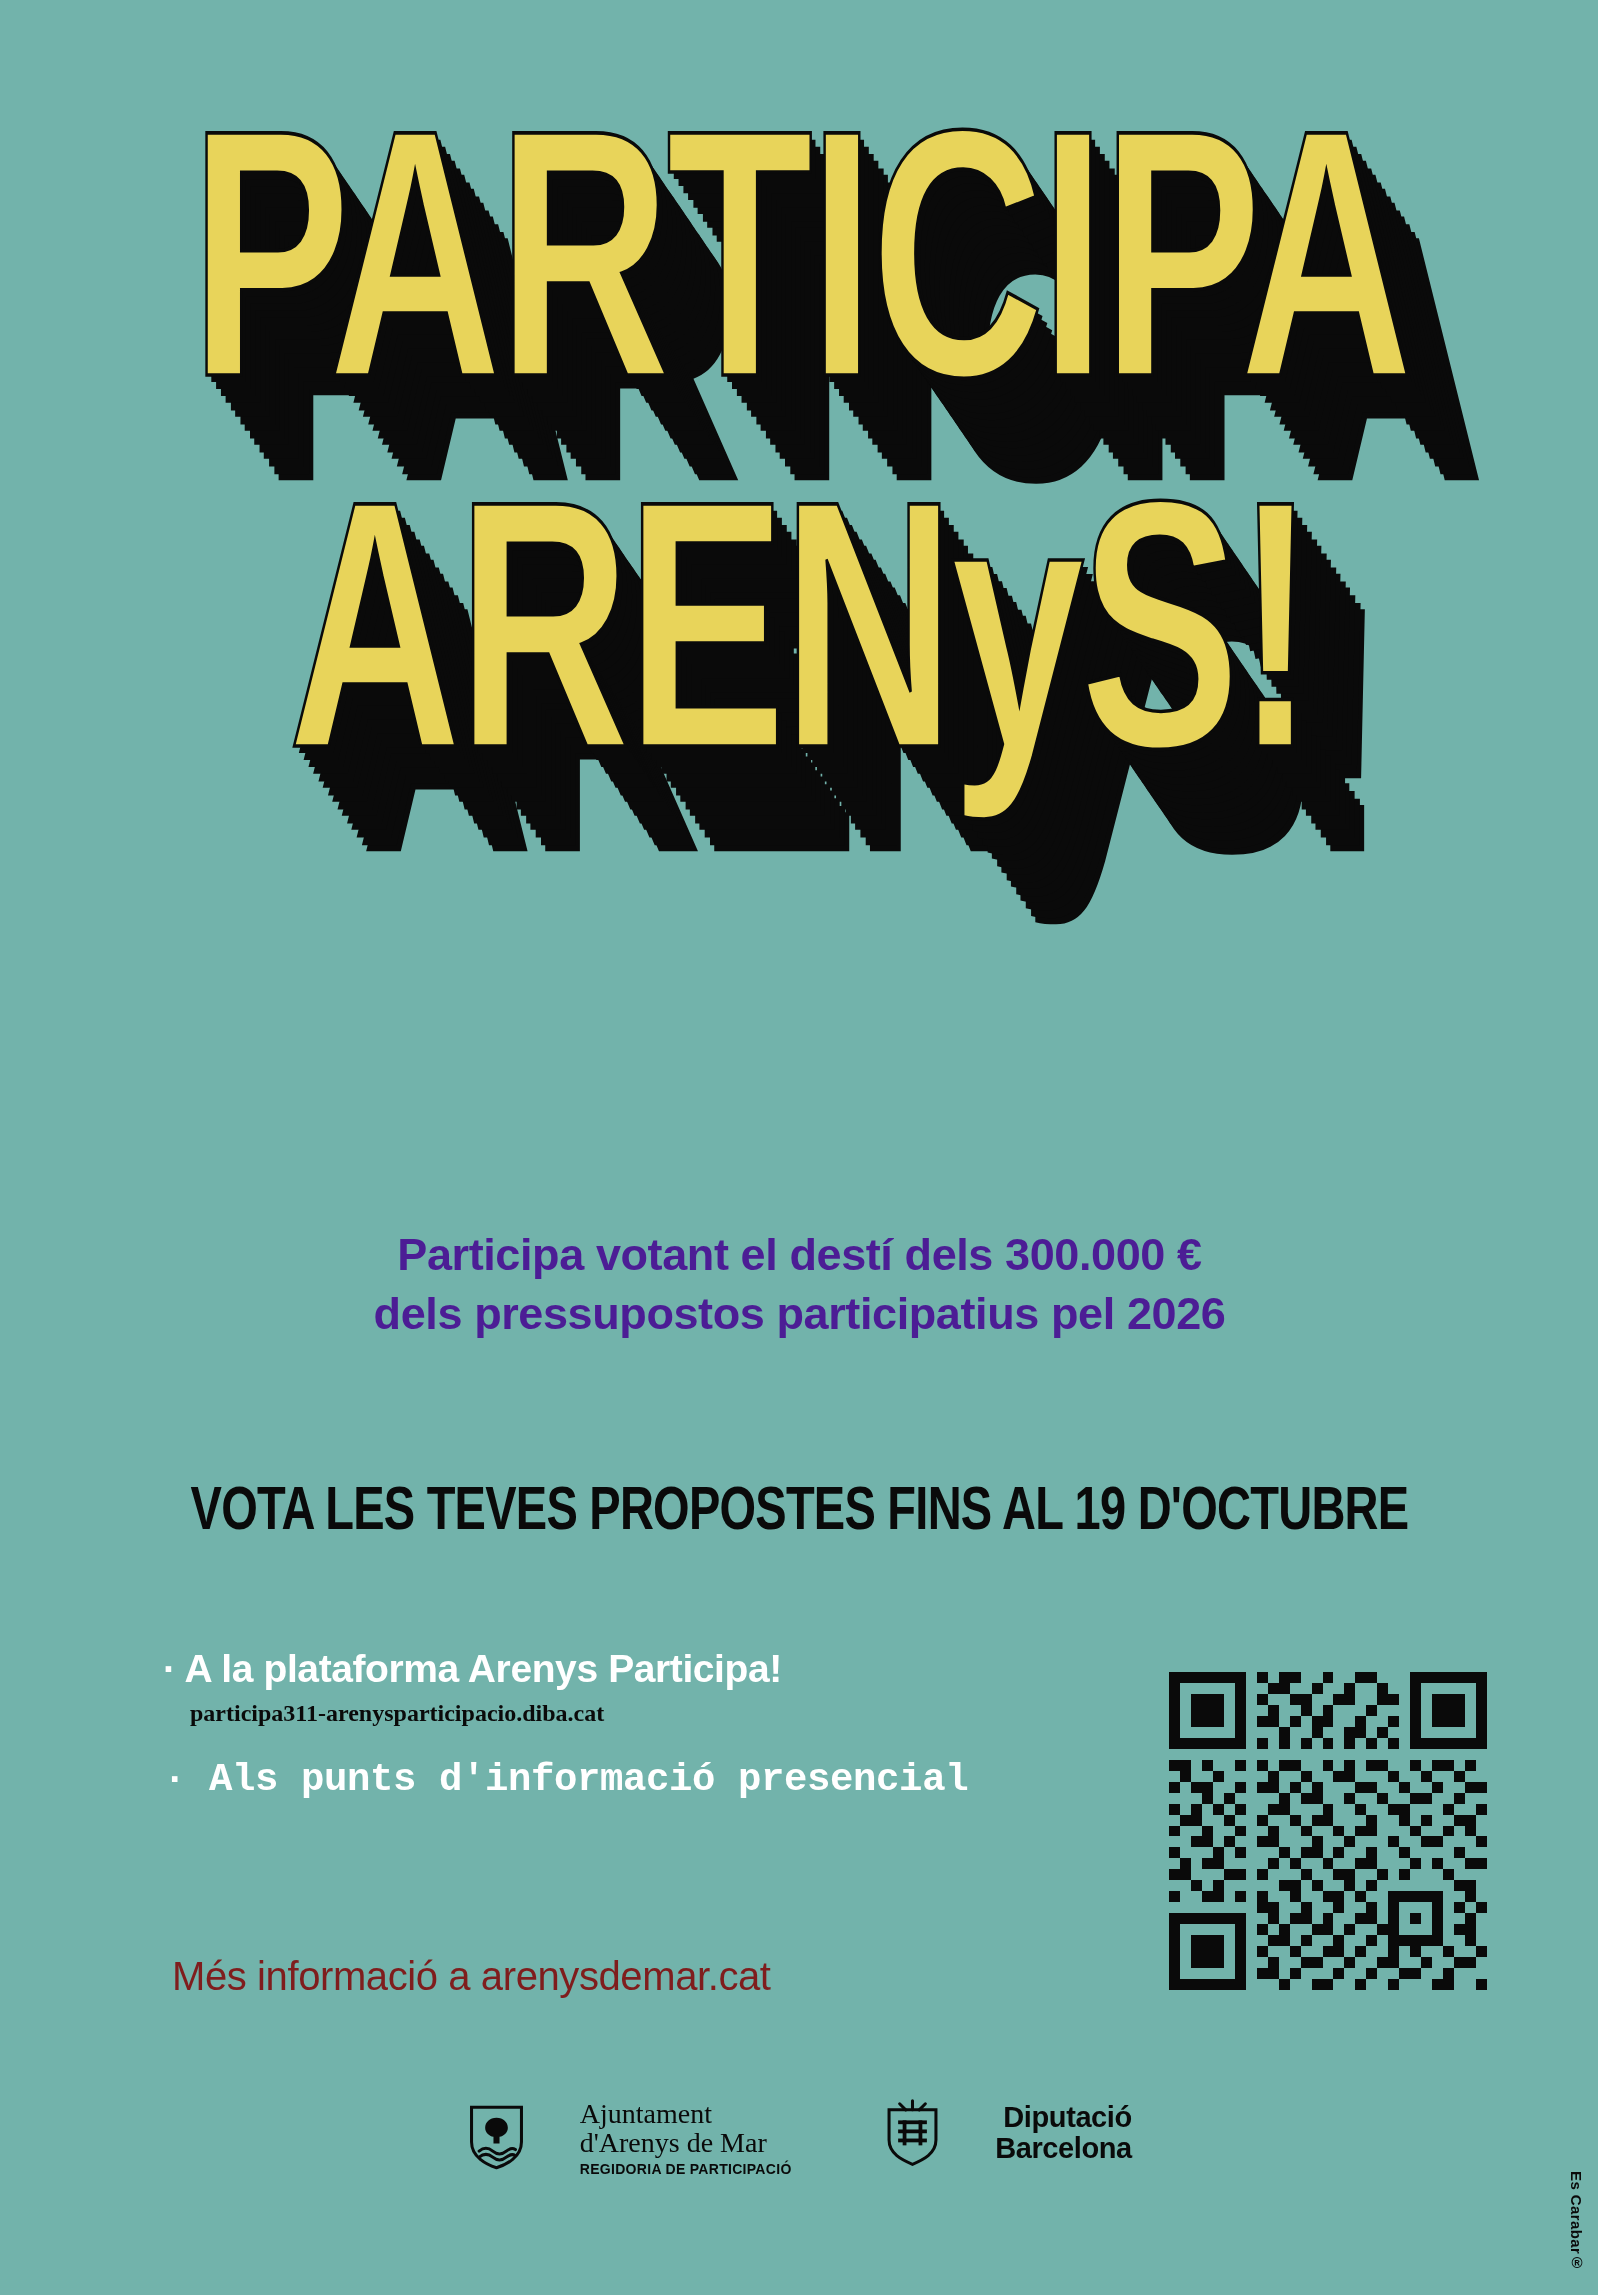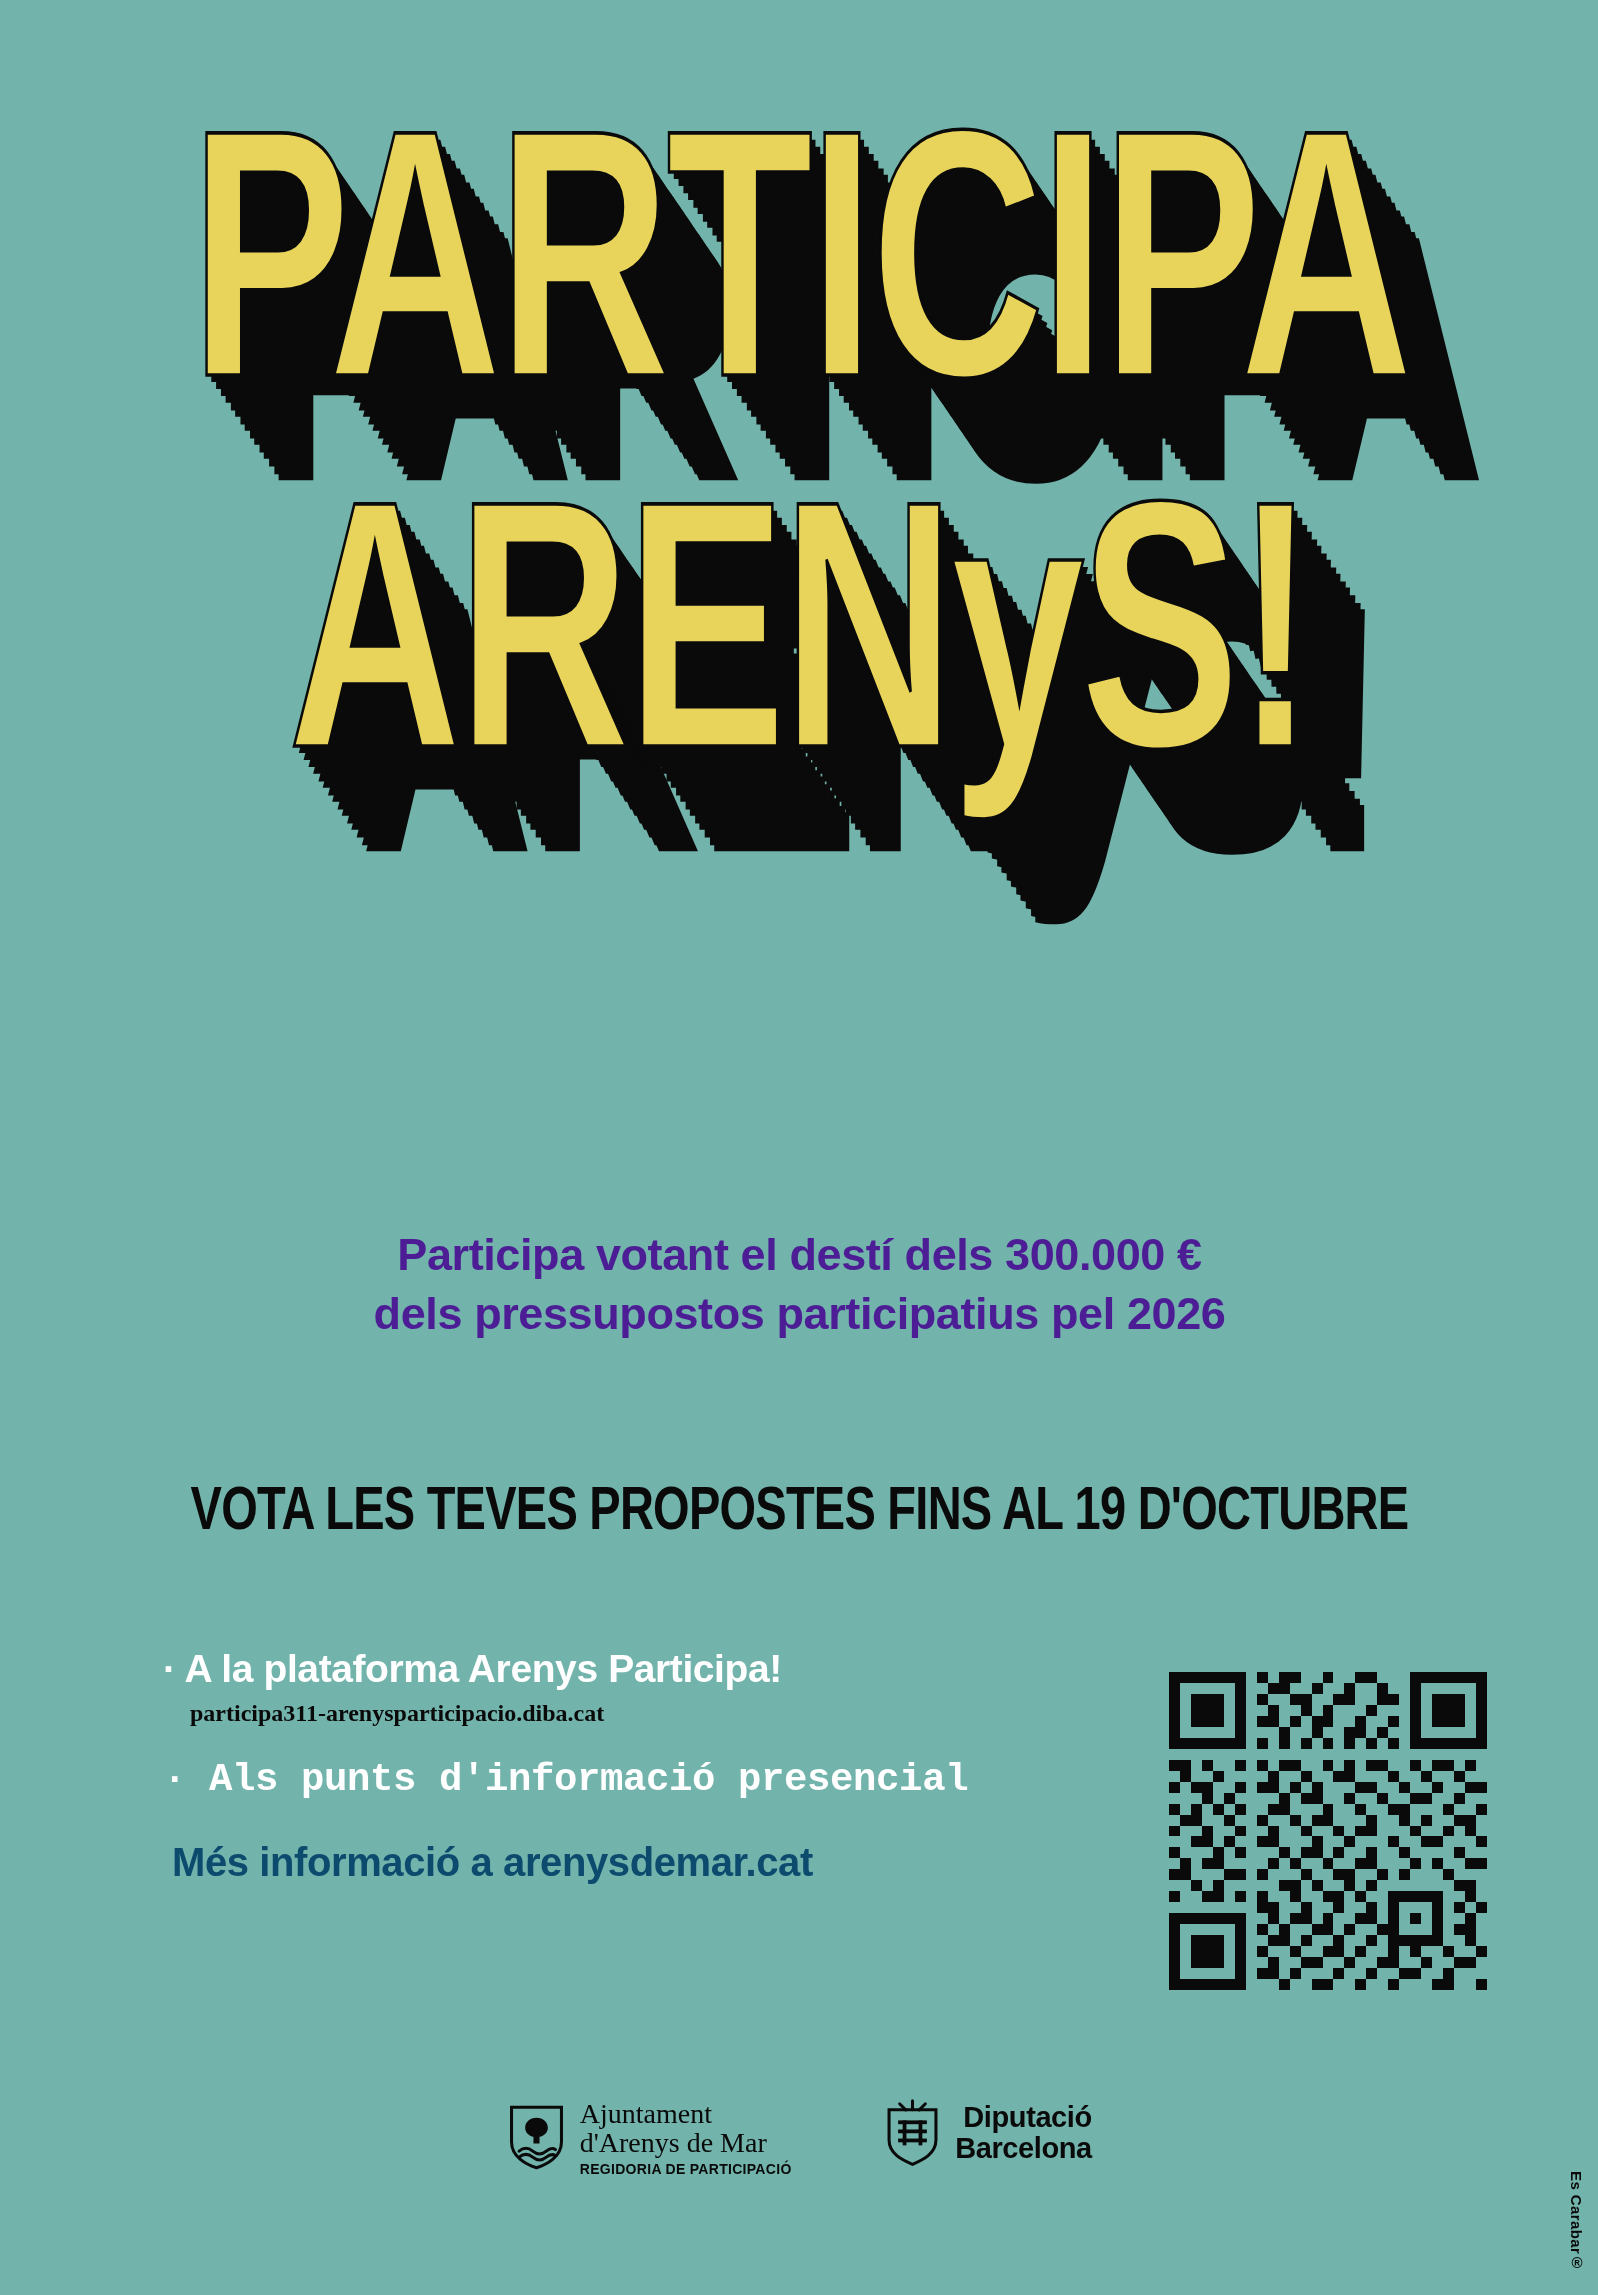--- a/index.html
+++ b/index.html
@@ -127,24 +127,24 @@
     margin-top: 6px;
     margin-left: 27px;
     font-family: "Liberation Serif", serif;
   }
   .info-item-2 {
     margin-top: 29px;
     font-family: Liberation Mono, monospace;
   }
   .more-info {
     position: absolute;
-    top: 1840px;
+    top: 1954px;
     left: 172px;
-    color: #0c4a6e;
-    font-weight: bold;
+    color: #7f1d1d;
+    font-weight: normal;
     font-size: 40px;
     letter-spacing: -0.4px;
   }
 
   
   .qr {
     position: absolute;
     top: 1672px;
     left: 1169px;
     width: 318px;
@@ -170,20 +170,21 @@
     gap: 13.6px;
   }
   .logo-mark {
     width: 59px;
     height: 67px;
     flex: none;
   }
   .logo-text {
     color: #0a0a0a;
     line-height: 1.05;
+    margin-left: 40px;
   }
   .logo-text .l1 {
     font-family: "Liberation Serif", serif;
     font-size: 28px;
     font-weight: normal;
     display: block;
   }
   .logo-text .l2 {
     font-family: "Liberation Serif", serif;
     font-size: 28px;

